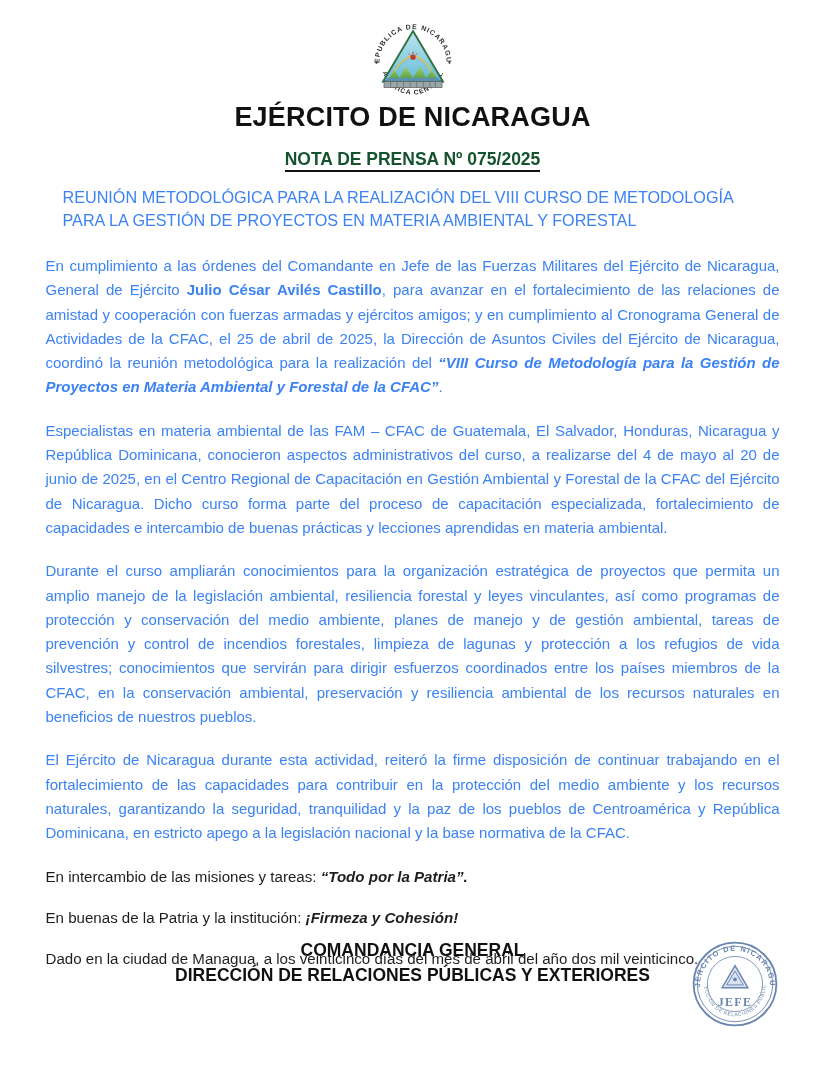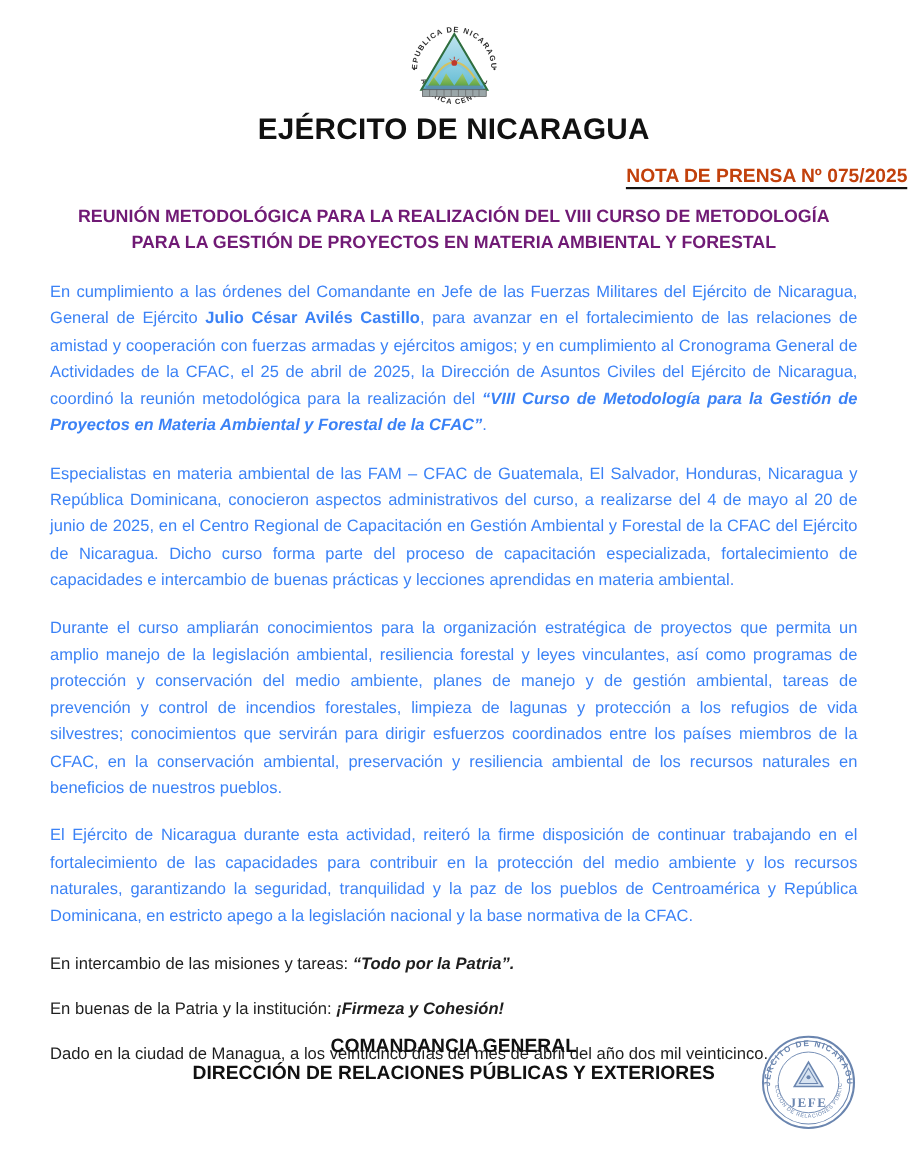--- a/index.html
+++ b/index.html
@@ -40,38 +40,38 @@
   
   .doc-title {
     text-align: center;
     font-size: 27px;
     font-weight: bold;
     letter-spacing: 0.2px;
     margin: 6px 0 0 0;
     color: #111;
   }
   .doc-subtitle {
-    text-align: right;
+    text-align: center;
     font-size: 17.5px;
     font-weight: bold;
     margin: 16px 0 0 0;
-    color: #c2410c;
+    color: #14532d;
   }
   .doc-subtitle span {
     border-bottom: 2px solid #111;
     padding-bottom: 1px;
   }
   .doc-headline {
-    text-align: center;
+    text-align: left;
     font-size: 16.2px;
-    font-weight: bold;
+    font-weight: normal;
     line-height: 1.42;
     margin: 16px auto 0 auto;
     width: 700px;
-    color: #701a75;
+    color: #3b82f6;
   }
 
   
   .body-area {
     margin: 0 auto;
     width: 734px;
     padding-top: 22px;
   }
   p.para {
     text-align: justify;

